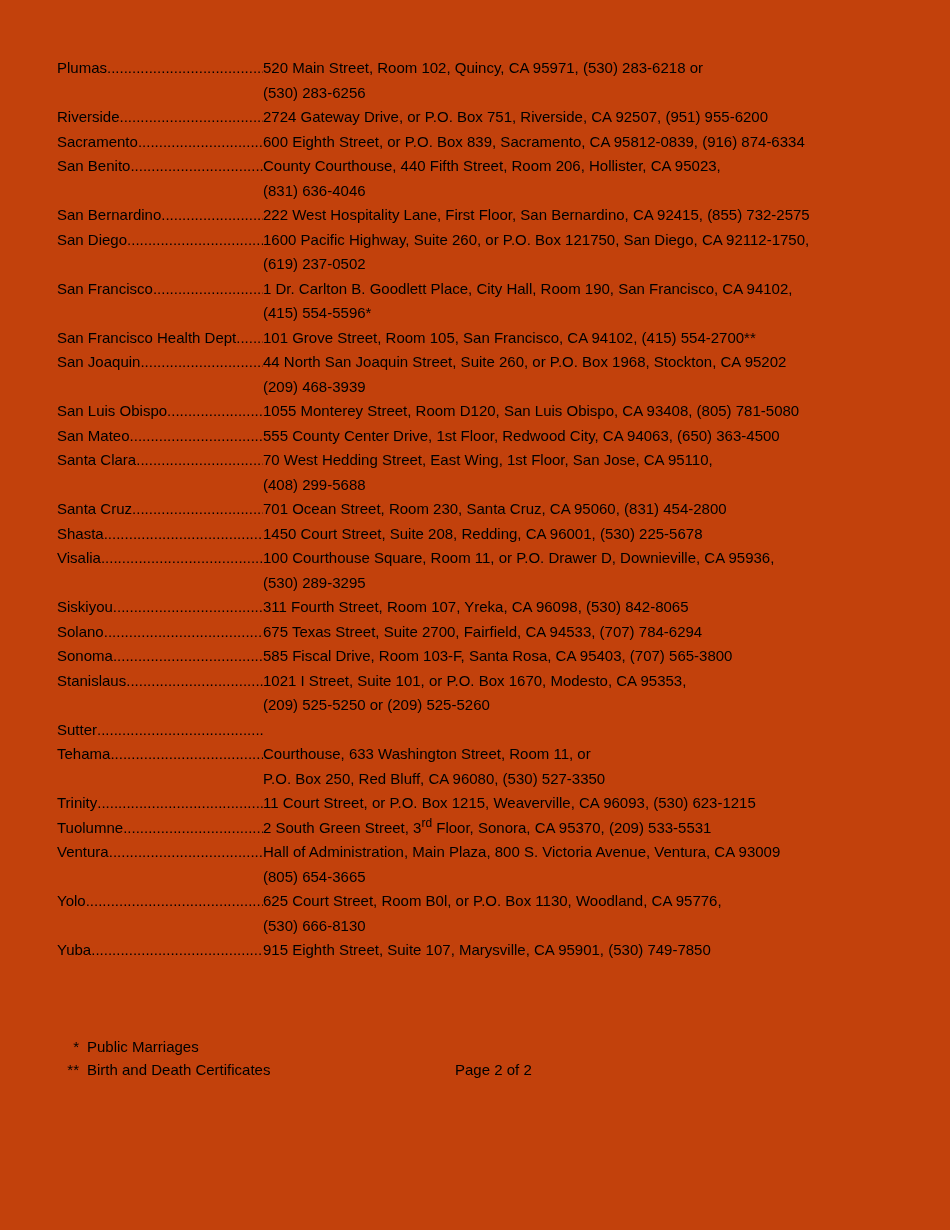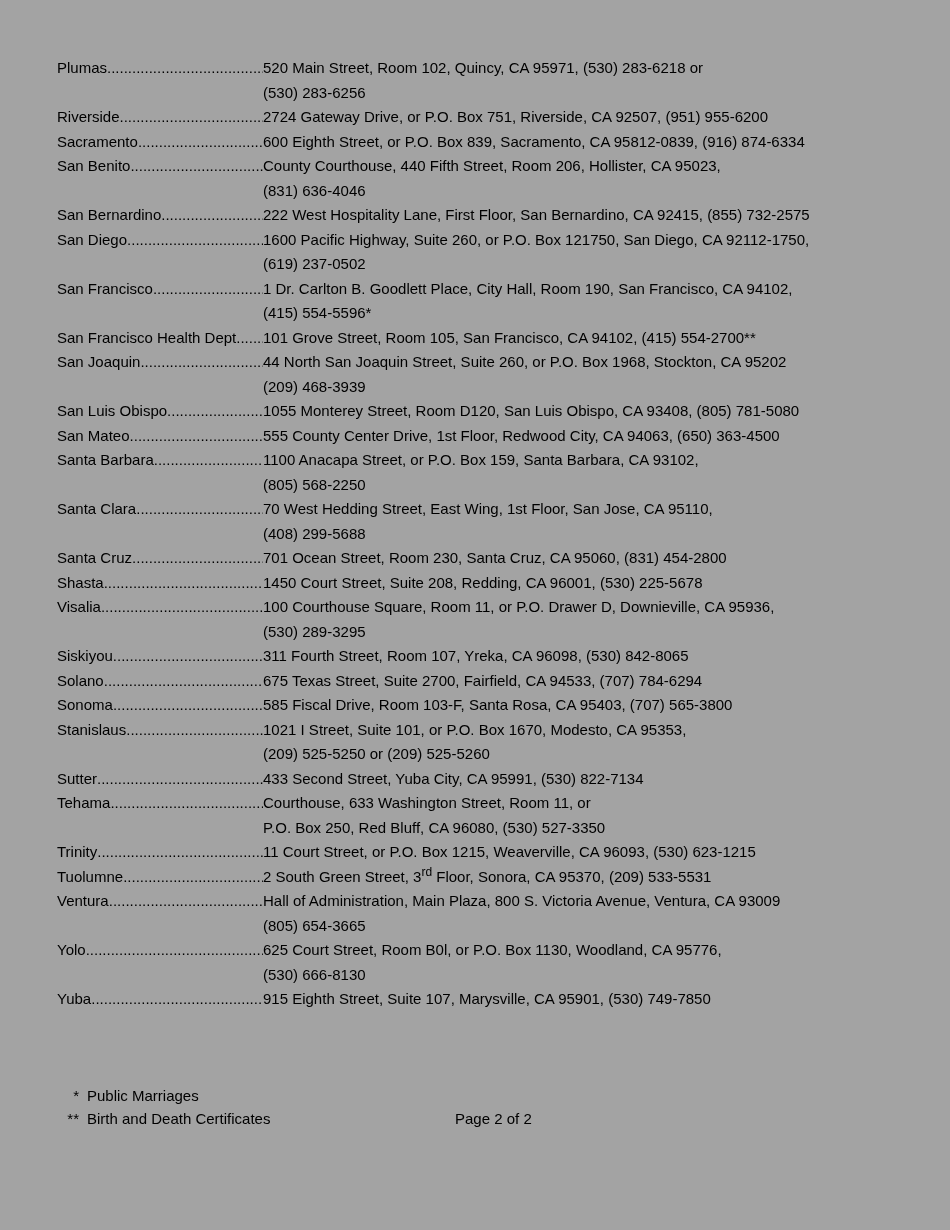--- a/index.html
+++ b/index.html
@@ -1,20 +1,20 @@
 <!DOCTYPE html>
 <html><head>
 <meta charset="utf-8">
 <style>
   html, body { margin: 0; padding: 0; background: #ffffff; }
   .page {
     position: relative;
     width: 950px;
     height: 1230px;
-    background: #a3a3a3;
+    background: #c2410c;
     box-sizing: border-box;
     padding: 56px 50px 0 57px;
     font-family: "Liberation Sans", sans-serif;
     font-size: 15px;
     line-height: 24.5px;
     color: #000000;
   }
   .row { display: flex; align-items: flex-start; }
   .county-cell {
     flex: 0 0 206px;
@@ -163,30 +163,20 @@
         <div class="county-cell">
           <span class="county-name">San Mateo</span>
           <span class="dots"></span>
         </div>
         <div class="address-cell">
           <div class="address-line">555 County Center Drive, 1st Floor, Redwood City, CA 94063, (650) 363-4500</div>
         </div>
       </div>
       <div class="row">
         <div class="county-cell">
-          <span class="county-name">Santa Barbara</span>
-          <span class="dots"></span>
-        </div>
-        <div class="address-cell">
-          <div class="address-line">1100 Anacapa Street, or P.O. Box 159, Santa Barbara, CA 93102,</div>
-          <div class="address-line">(805) 568-2250</div>
-        </div>
-      </div>
-      <div class="row">
-        <div class="county-cell">
           <span class="county-name">Santa Clara</span>
           <span class="dots"></span>
         </div>
         <div class="address-cell">
           <div class="address-line">70 West Hedding Street, East Wing, 1st Floor, San Jose, CA 95110,</div>
           <div class="address-line">(408) 299-5688</div>
         </div>
       </div>
       <div class="row">
         <div class="county-cell">
@@ -250,23 +240,20 @@
         </div>
         <div class="address-cell">
           <div class="address-line">1021 I Street, Suite 101, or P.O. Box 1670, Modesto, CA 95353,</div>
           <div class="address-line">(209) 525-5250 or (209) 525-5260</div>
         </div>
       </div>
       <div class="row">
         <div class="county-cell">
           <span class="county-name">Sutter</span>
           <span class="dots"></span>
-        </div>
-        <div class="address-cell">
-          <div class="address-line">433 Second Street, Yuba City, CA 95991, (530) 822-7134</div>
         </div>
       </div>
       <div class="row">
         <div class="county-cell">
           <span class="county-name">Tehama</span>
           <span class="dots"></span>
         </div>
         <div class="address-cell">
           <div class="address-line">Courthouse, 633 Washington Street, Room 11, or</div>
           <div class="address-line">P.O. Box 250, Red Bluff, CA 96080, (530) 527-3350</div>

